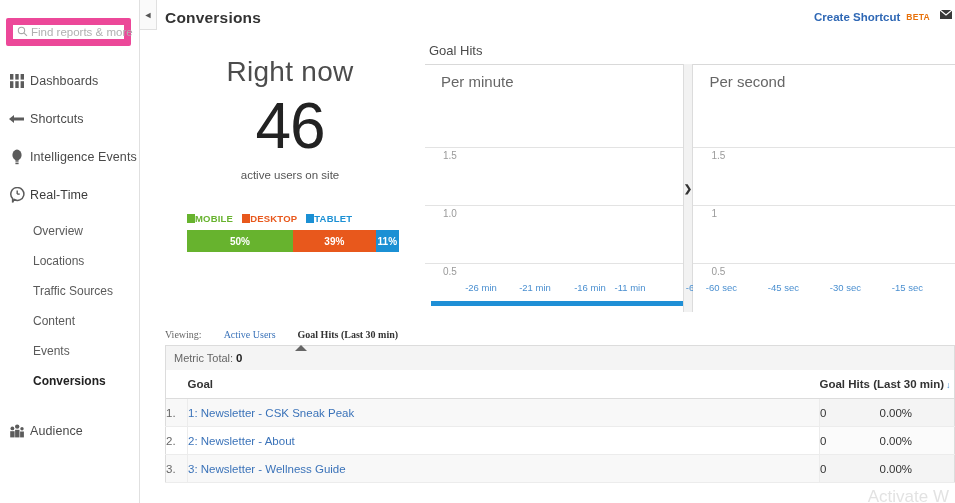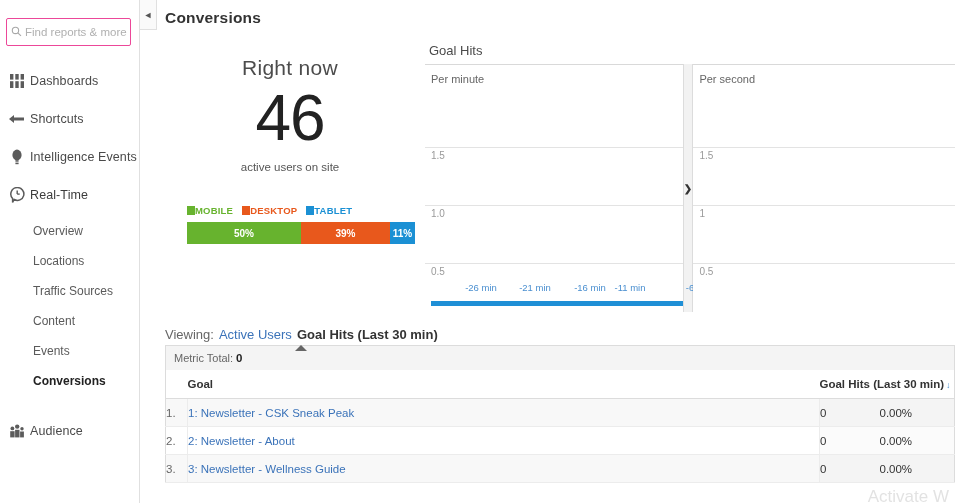--- a/index.html
+++ b/index.html
@@ -23,21 +23,21 @@
     left: 0; top: 0;
     width: 140px;
     height: 503px;
     background: #fff;
     border-right: 1px solid #e0e0e0;
     box-sizing: border-box;
   }
   .search-wrap {
     margin: 18px 8px 0 6px;
     height: 28px;
-    border: 1px solid #ec4899;
+    border: 7px solid #ec4899;
     border-radius: 2px;
     display: flex;
     align-items: center;
     box-sizing: border-box;
     background: #fff;
   }
   .search-icon {
     width: 18px;
     text-align: center;
     color: #a8a8a8;
@@ -171,21 +171,21 @@
   }
 
   
   .rightnow {
     position: absolute;
     left: 8px; top: 18px;
     width: 250px;
     text-align: center;
   }
   .rn-title {
-    font-size: 21px;
+    font-size: 28px;
     color: #4c4c4c;
     font-weight: normal;
     letter-spacing: .3px;
   }
   .rn-number {
     font-size: 64px;
     color: #222;
     line-height: 1.02;
     margin-top: 6px;
     font-weight: normal;
@@ -210,21 +210,21 @@
     gap: 0;
     font-size: 9.5px;
     font-weight: bold;
     letter-spacing: .2px;
   }
   .legend-swatch { width: 8px; height: 9px; display: inline-block; }
   .rn-bar {
     margin-top: 6px;
     margin-left: 22px;
     height: 22px;
-    width: 228px;
+    width: 212px;
     display: flex;
     overflow: hidden;
   }
   .rn-seg {
     color: #fff;
     font-size: 10px;
     font-weight: bold;
     display: flex;
     align-items: center;
     justify-content: center;
@@ -253,34 +253,34 @@
   .chart-card {
     position: relative;
     border-top: 1px solid #d9d9d9;
     box-sizing: border-box;
     background: #fff;
   }
   .chart-minute { width: 325px; }
   .chart-second { width: 330px; }
   .chart-label {
     position: absolute;
-    left: 6px; top: 8px;
-    font-size: 11px;
+    left: 16px; top: 8px;
+    font-size: 15px;
     color: #666;
     z-index: 2;
   }
   .gridline {
     position: absolute;
     left: 0; right: 0;
     height: 1px;
     background: #e3e3e3;
   }
   .ytick {
     position: absolute;
-    left: 6px;
+    left: 18px;
     font-size: 10px;
     color: #9a9a9a;
   }
   .xaxis {
     position: absolute;
     left: 0; right: 0;
     bottom: 16px;
     height: 14px;
   }
   .xtick {
@@ -312,22 +312,23 @@
     font-weight: bold;
   }
 
   
   .viewing-row {
     position: relative;
     margin: 0 0 0 8px;
     height: 22px;
     display: flex;
     align-items: center;
-    gap: 5px;
-    font-size: 13px;
+    gap: 22px;
+    font-size: 10px;
+    font-family: Liberation Serif, serif;
   }
   .viewing-label { color: #666; }
   .viewing-link { color: #3b73b9; cursor: pointer; }
   .viewing-current { color: #333; font-weight: bold; }
   .caret-marker {
     position: absolute;
     left: 130px;
     bottom: -6px;
     width: 0; height: 0;
     border-left: 6px solid transparent;
@@ -524,20 +525,30 @@
 </div>
 
 <div id="collapse-handle">
   <span>◄</span>
 </div>
 
 <div id="main">
 
   <div class="page-header">
     <div class="page-title">Conversions</div>
+    <div class="header-actions">
+      <span class="create-shortcut">Create Shortcut</span>
+      <span class="beta-badge">BETA</span>
+      <span class="header-icon">
+        <svg width="16" height="14" viewBox="0 0 16 14" aria-hidden="true">
+          <path d="M1 2 L13 2 L13 11 L1 11 Z" fill="#3a3a3a"></path>
+          <path d="M1 2 L7 7 L13 2" fill="none" stroke="#ffffff" stroke-width="1.1"></path>
+        </svg>
+      </span>
+    </div>
   </div>
 
   <div class="widget-row">
 
     <div class="rightnow">
       <div class="rn-title">Right now</div>
       <div class="rn-number">46</div>
       <div class="rn-sub">active users on site</div>
 
       <div class="rn-legend">
@@ -598,20 +609,26 @@
           <div class="chart-label">Per second</div>
 
           <div class="gridline" style="top:82px"></div>
           <div class="gridline" style="top:140px"></div>
           <div class="gridline" style="top:198px"></div>
 
           <div class="ytick" style="top:85px">1.5</div>
           <div class="ytick" style="top:143px">1</div>
           <div class="ytick" style="top:201px">0.5</div>
 
+          <div class="xaxis">
+            <span class="xtick" style="left:28px">-60 sec</span>
+            <span class="xtick" style="left:90px">-45 sec</span>
+            <span class="xtick" style="left:152px">-30 sec</span>
+            <span class="xtick" style="left:214px">-15 sec</span>
+          </div>
         </div>
 
       </div>
     </div>
   </div>
 
   <div class="viewing-row">
     <span class="viewing-label">Viewing:</span>
     <span class="viewing-link">Active Users</span>
     <span class="viewing-current">Goal Hits (Last 30 min)</span>

